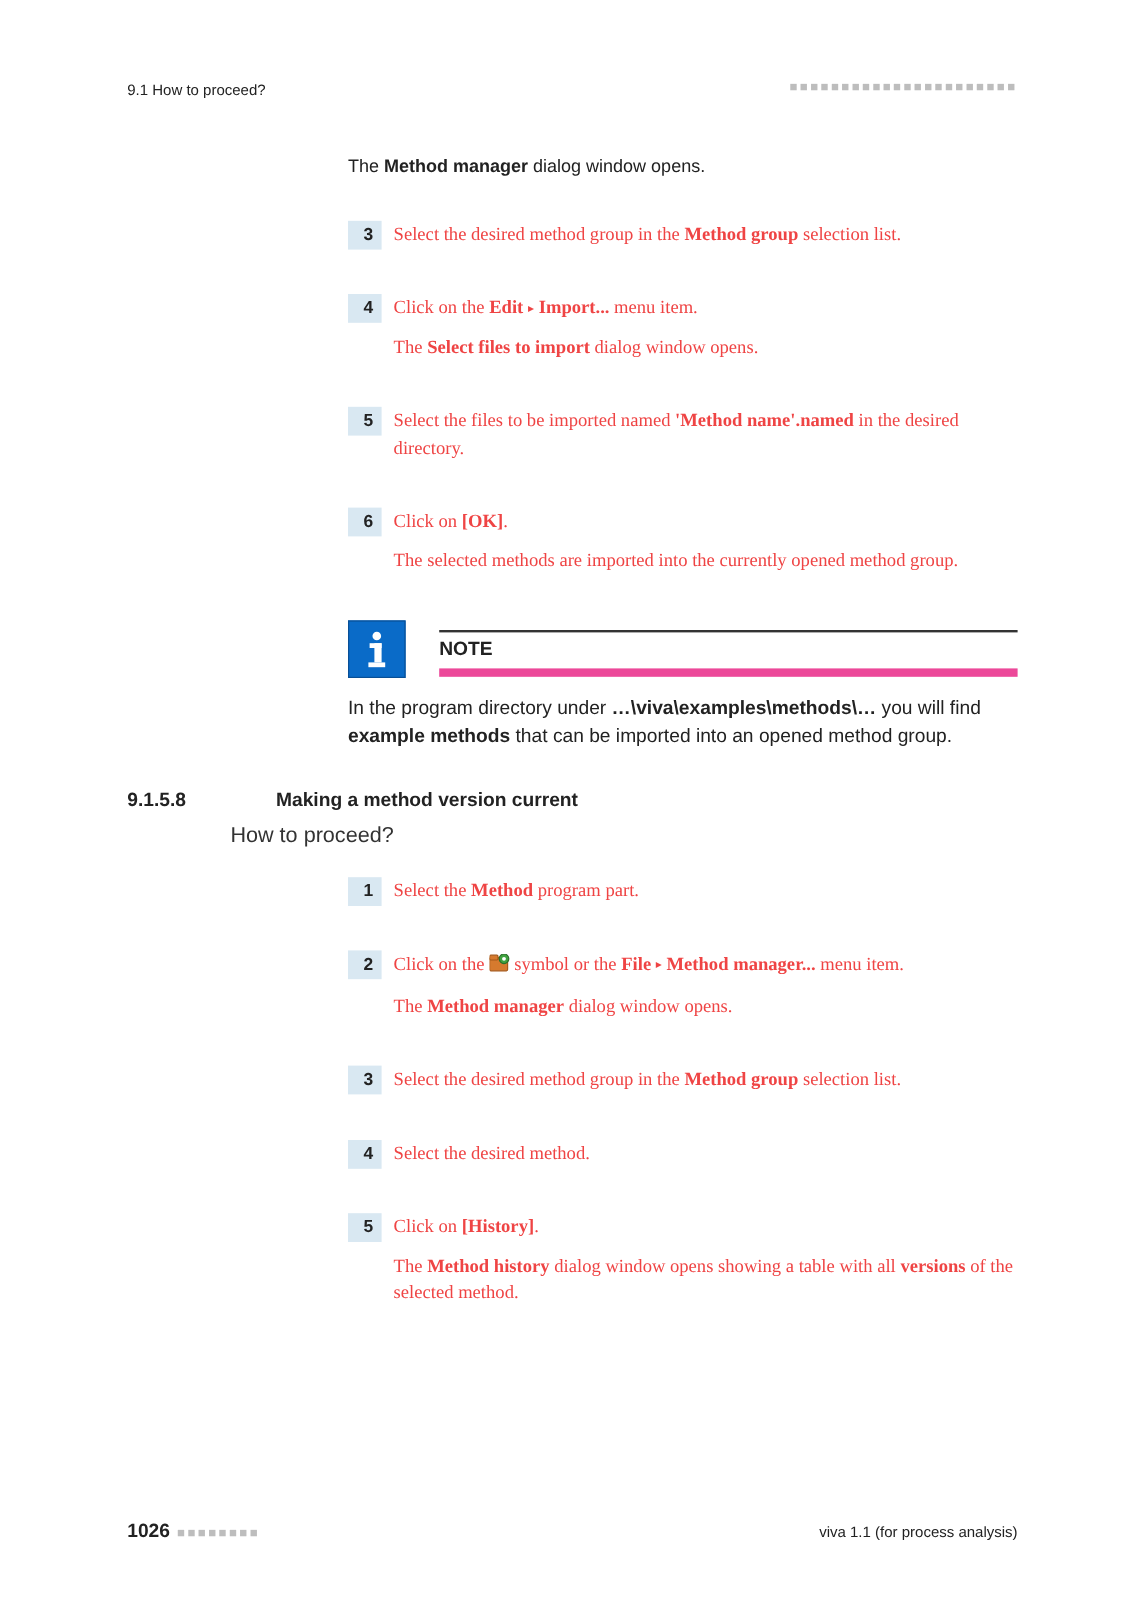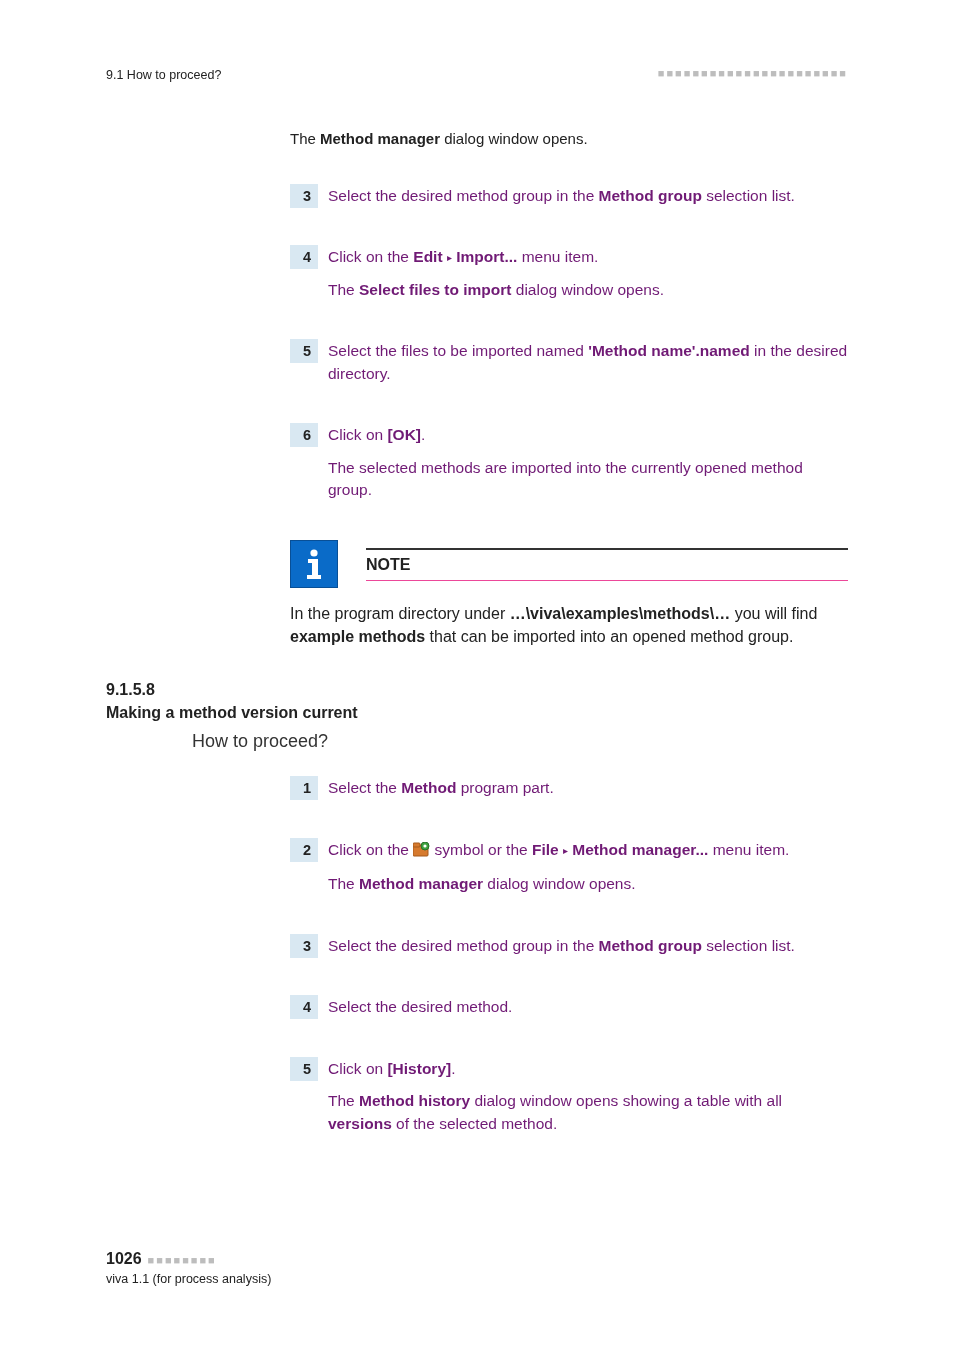--- a/index.html
+++ b/index.html
@@ -44,22 +44,23 @@
     color: #222;
     font-weight: 700;
     font-size: 14.5px;
     text-align: right;
     padding: 2px 7px 0 0;
     margin-right: 10px;
   }
   .step-body {
     flex: 1;
     font-size: 15.5px;
-    color: #701a75;
+    color: #ef4444;
     padding-top: 1px;
+    font-family: Liberation Serif, serif;
   }
   .step-body p { margin-bottom: 10px; }
   .result {
     margin-top: 0;
   }
   .note-block {
     margin: 6px 0 30px 0;
   }
   .note-header {
     display: flex;
@@ -81,34 +82,33 @@
     margin-right: 28px;
   }
   .note-title-wrap {
     flex: 1;
     padding-top: 8px;
   }
   .note-title {
     font-weight: 700;
     font-size: 16px;
     border-top: 2px solid #333;
-    border-bottom: 1px solid #ec4899;
+    border-bottom: 7px solid #ec4899;
     padding: 3px 0 4px 0;
     display: block;
   }
   .note-text {
     font-size: 16px;
     color: #222;
   }
   .section-row {
     display: flex;
     font-weight: 700;
     font-size: 16px;
     margin-bottom: 4px;
-    flex-direction: column;
   }
   .section-num { width: 124px; }
   .howto {
     margin-left: 86px;
     font-size: 18px;
     color: #333;
     margin-bottom: 22px;
   }
   .inline-icon {
     display: inline-block;
@@ -116,21 +116,20 @@
   }
   .footer {
     position: absolute;
     bottom: 62px;
     left: 106px;
     right: 106px;
     display: flex;
     justify-content: space-between;
     align-items: baseline;
     font-size: 12.5px;
-    flex-direction: column;
   }
   .footer-left { font-weight: 700; font-size: 16px; }
   .dots-short {
     letter-spacing: 2px;
     color: #bdbdbd;
     font-size: 11px;
     margin-left: 6px;
     font-weight: 400;
   }
   b { font-weight: 700; }

